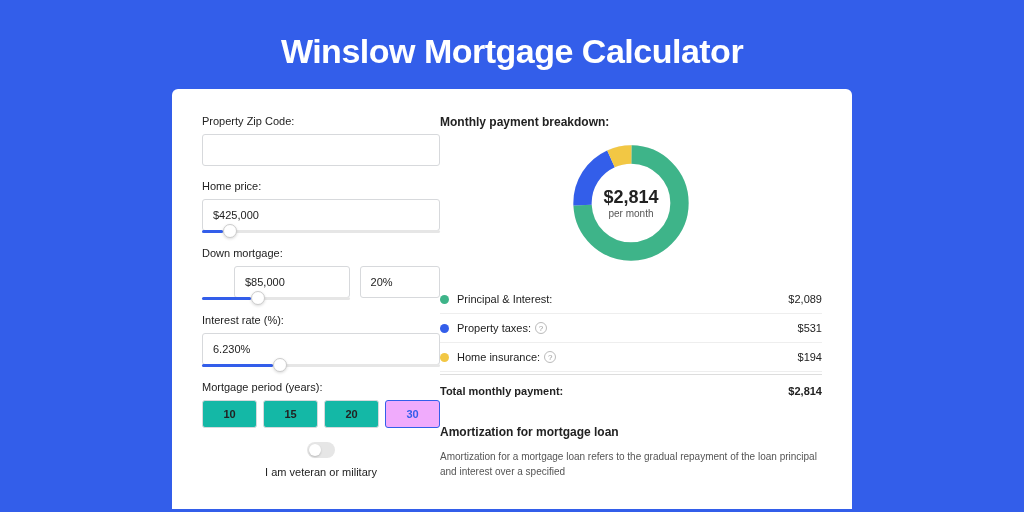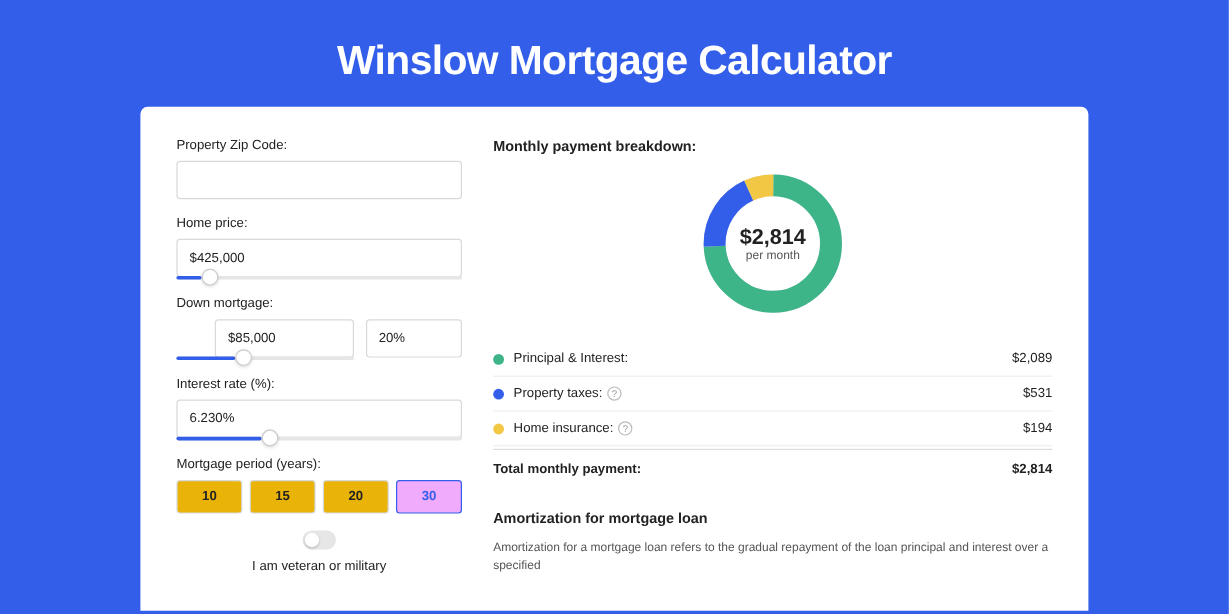--- a/index.html
+++ b/index.html
@@ -15,25 +15,24 @@
     color: #fff;
     font-size: 34px;
     font-weight: 700;
     text-align: center;
     padding: 32px 0 18px;
     letter-spacing: -0.5px;
   }
   .card {
     background: #fff;
     border-radius: 6px 6px 0 0;
-    width: 790px;
+    width: 680px;
     margin: 0 auto;
     padding: 26px 30px 0;
     display: flex;
-    gap: 26px;
     height: 420px;
   }
   .left { flex: 0 0 238px; }
   .right { flex: 1; }
   .lab { font-size: 11px; color: #222; margin-bottom: 7px; display:block; }
   .field {
     width: 100%;
     height: 32px;
     border: 1px solid #d7d9dc;
     border-radius: 3px;
@@ -65,21 +64,21 @@
     box-shadow: 0 1px 3px rgba(0,0,0,0.15);
   }
   .row2 { display:flex; gap:10px;margin-left:32px; }
   .row2 .field { min-width:0; }
   .segmented { display:flex; gap:6px; }
   .seg-btn {
     flex:1;
     height: 28px;
     border:1px solid #d7d9dc;
     border-radius:3px;
-    background:#eab308;
+    background:#14b8a6;
     font-size:11px;
     font-weight:600;
     color:#222;
     cursor:pointer;
   }
   .seg-btn.active { background:#f0abfc; border-color:#335eea; color:#335eea; }
   .toggle-row { display:flex; align-items:center; gap:8px; margin-top:10px;flex-direction:column; }
   .toggle {
     width:28px; height:16px; border-radius:8px; background:#e6e6e6; position:relative; cursor:pointer;
   }

